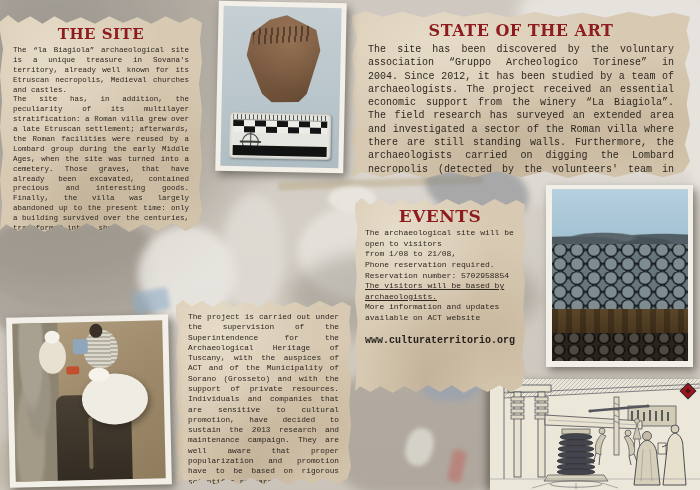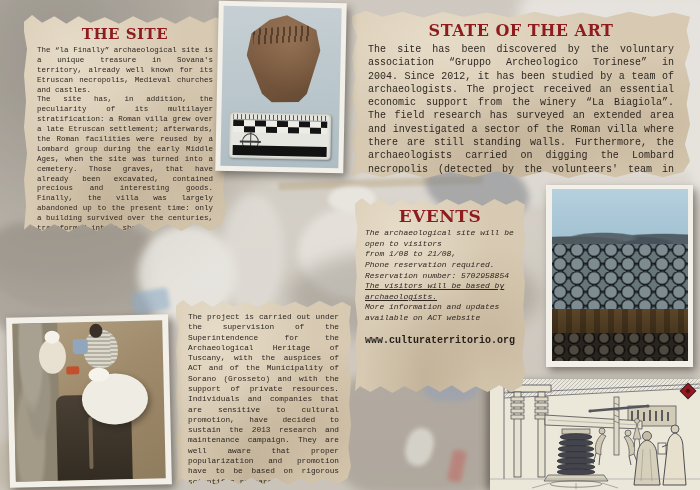--- a/index.html
+++ b/index.html
@@ -44,29 +44,29 @@
     clip-path:polygon(0% 3.5%,4% .5%,9% 4%,15% 1%,21% 4.5%,27% 1%,33% 4%,40% 1.5%,47% 4.5%,54% 1%,61% 4%,68% 1.5%,75% 4.5%,82% 1%,89% 4%,95% 1.5%,100% 4%,99% 12%,100% 22%,98.5% 32%,100% 44%,99% 56%,100% 68%,98.5% 80%,100% 90%,98% 96.5%,92% 99.5%,85% 96%,78% 99.5%,71% 96.5%,64% 100%,57% 96%,50% 99.5%,43% 96%,36% 99.5%,29% 96.5%,22% 100%,15% 96.5%,9% 99.5%,3% 96.5%,0% 99%,1% 88%,0% 76%,1.5% 64%,0% 52%,1% 40%,0% 28%,1.5% 16%,0% 8%);
     filter:drop-shadow(3px 4px 3px rgba(50,42,32,.42));
     color:#2e2721;
   }
   .paper h2{
     font-family:"DejaVu Serif","Liberation Serif",serif;font-weight:bold;
     color:#8e1b1e;text-align:center;margin:0 0 3px 0;letter-spacing:.5px;
   }
   .paper p{margin:0;text-align:justify;}
   .gap{height:9px;}
-  #panel-site{left:24px;top:14px;width:202px;height:218px;padding:11px 13px 8px;}
+  #panel-site{left:0;top:14px;width:202px;height:218px;padding:11px 13px 8px;}
   #panel-site h2{font-size:15px;}
   #panel-site p{font-size:7.5px;line-height:1.32;}
   #panel-sota{left:352px;top:10px;width:338px;height:168px;padding:11px 16px 8px;}
   #panel-sota h2{font-size:16px;}
   #panel-sota p{font-size:10px;line-height:1.33;}
   #panel-events{left:355px;top:197px;width:170px;height:196px;padding:9px 10px 8px;}
   #panel-events h2{font-size:17px;margin-bottom:2px;}
-  #panel-events p{font-size:8px;line-height:1.33;text-align:left;font-style:italic;}
+  #panel-events p{font-size:8px;line-height:1.33;text-align:left;}
   #panel-events .u{text-decoration:underline;text-underline-offset:1px;}
   #panel-events .website{font-weight:bold;font-size:10px;text-align:center;margin-top:11px;color:#241f1a;}
   #panel-project{left:176px;top:299px;width:175px;height:186px;padding:13px 12px 8px;}
   #panel-project p{font-size:7.8px;line-height:1.32;}
   
   .photo{position:absolute;z-index:4;background:#f3f0e9;box-shadow:3px 4px 8px rgba(40,35,28,.5);}
   .photo .inner{position:relative;width:100%;height:100%;overflow:hidden;}
   #photo-artifact{left:217px;top:2px;width:118px;height:160px;padding:5px;transform:rotate(1.2deg);}
   #photo-artifact .inner{background:linear-gradient(175deg,#c6cfd4 0%,#b9c6cb 55%,#aebdc3 100%);}
   .shard{position:absolute;left:12%;top:4%;width:76%;height:58%;
@@ -159,21 +159,21 @@
     <div class="blob" id="bg-ground-bc"></div>
     <div class="blob" id="bg-jeans"></div>
     <div class="blob" id="bg-glove2"></div>
     <div class="blob" id="bg-redtool"></div>
     <div class="blob" id="bg-tan-bl"></div>
     <div id="bg-veil"></div>
   </div>
 
   <section class="paper" id="panel-site">
     <h2>THE SITE</h2>
-    <p>The “la Finally” archaeological site is a unique treasure in Sovana's territory, already well known for its Etruscan necropolis, Medieval churches and castles.</p>
+    <p>The “la Biagiola” archaeological site is a unique treasure in Sovana's territory, already well known for its Etruscan necropolis, Medieval churches and castles.</p>
     <p>The site has, in addition, the peculiarity of its multilayer stratification: a Roman villa grew over a late Etruscan settlement; afterwards, the Roman facilities were reused by a Lombard group during the early Middle Ages, when the site was turned into a cemetery. Those graves, that have already been excavated, contained precious and interesting goods. Finally, the villa was largely abandoned up to the present time: only a building survived over the centuries, transformed into a shed.</p>
   </section>
 
   <figure class="photo" id="photo-artifact" style="margin:0">
     <div class="inner">
       <div class="shard">
         <div class="inscription"></div>
       </div>
       <div class="scale-card">
         <div class="ruler"></div>

